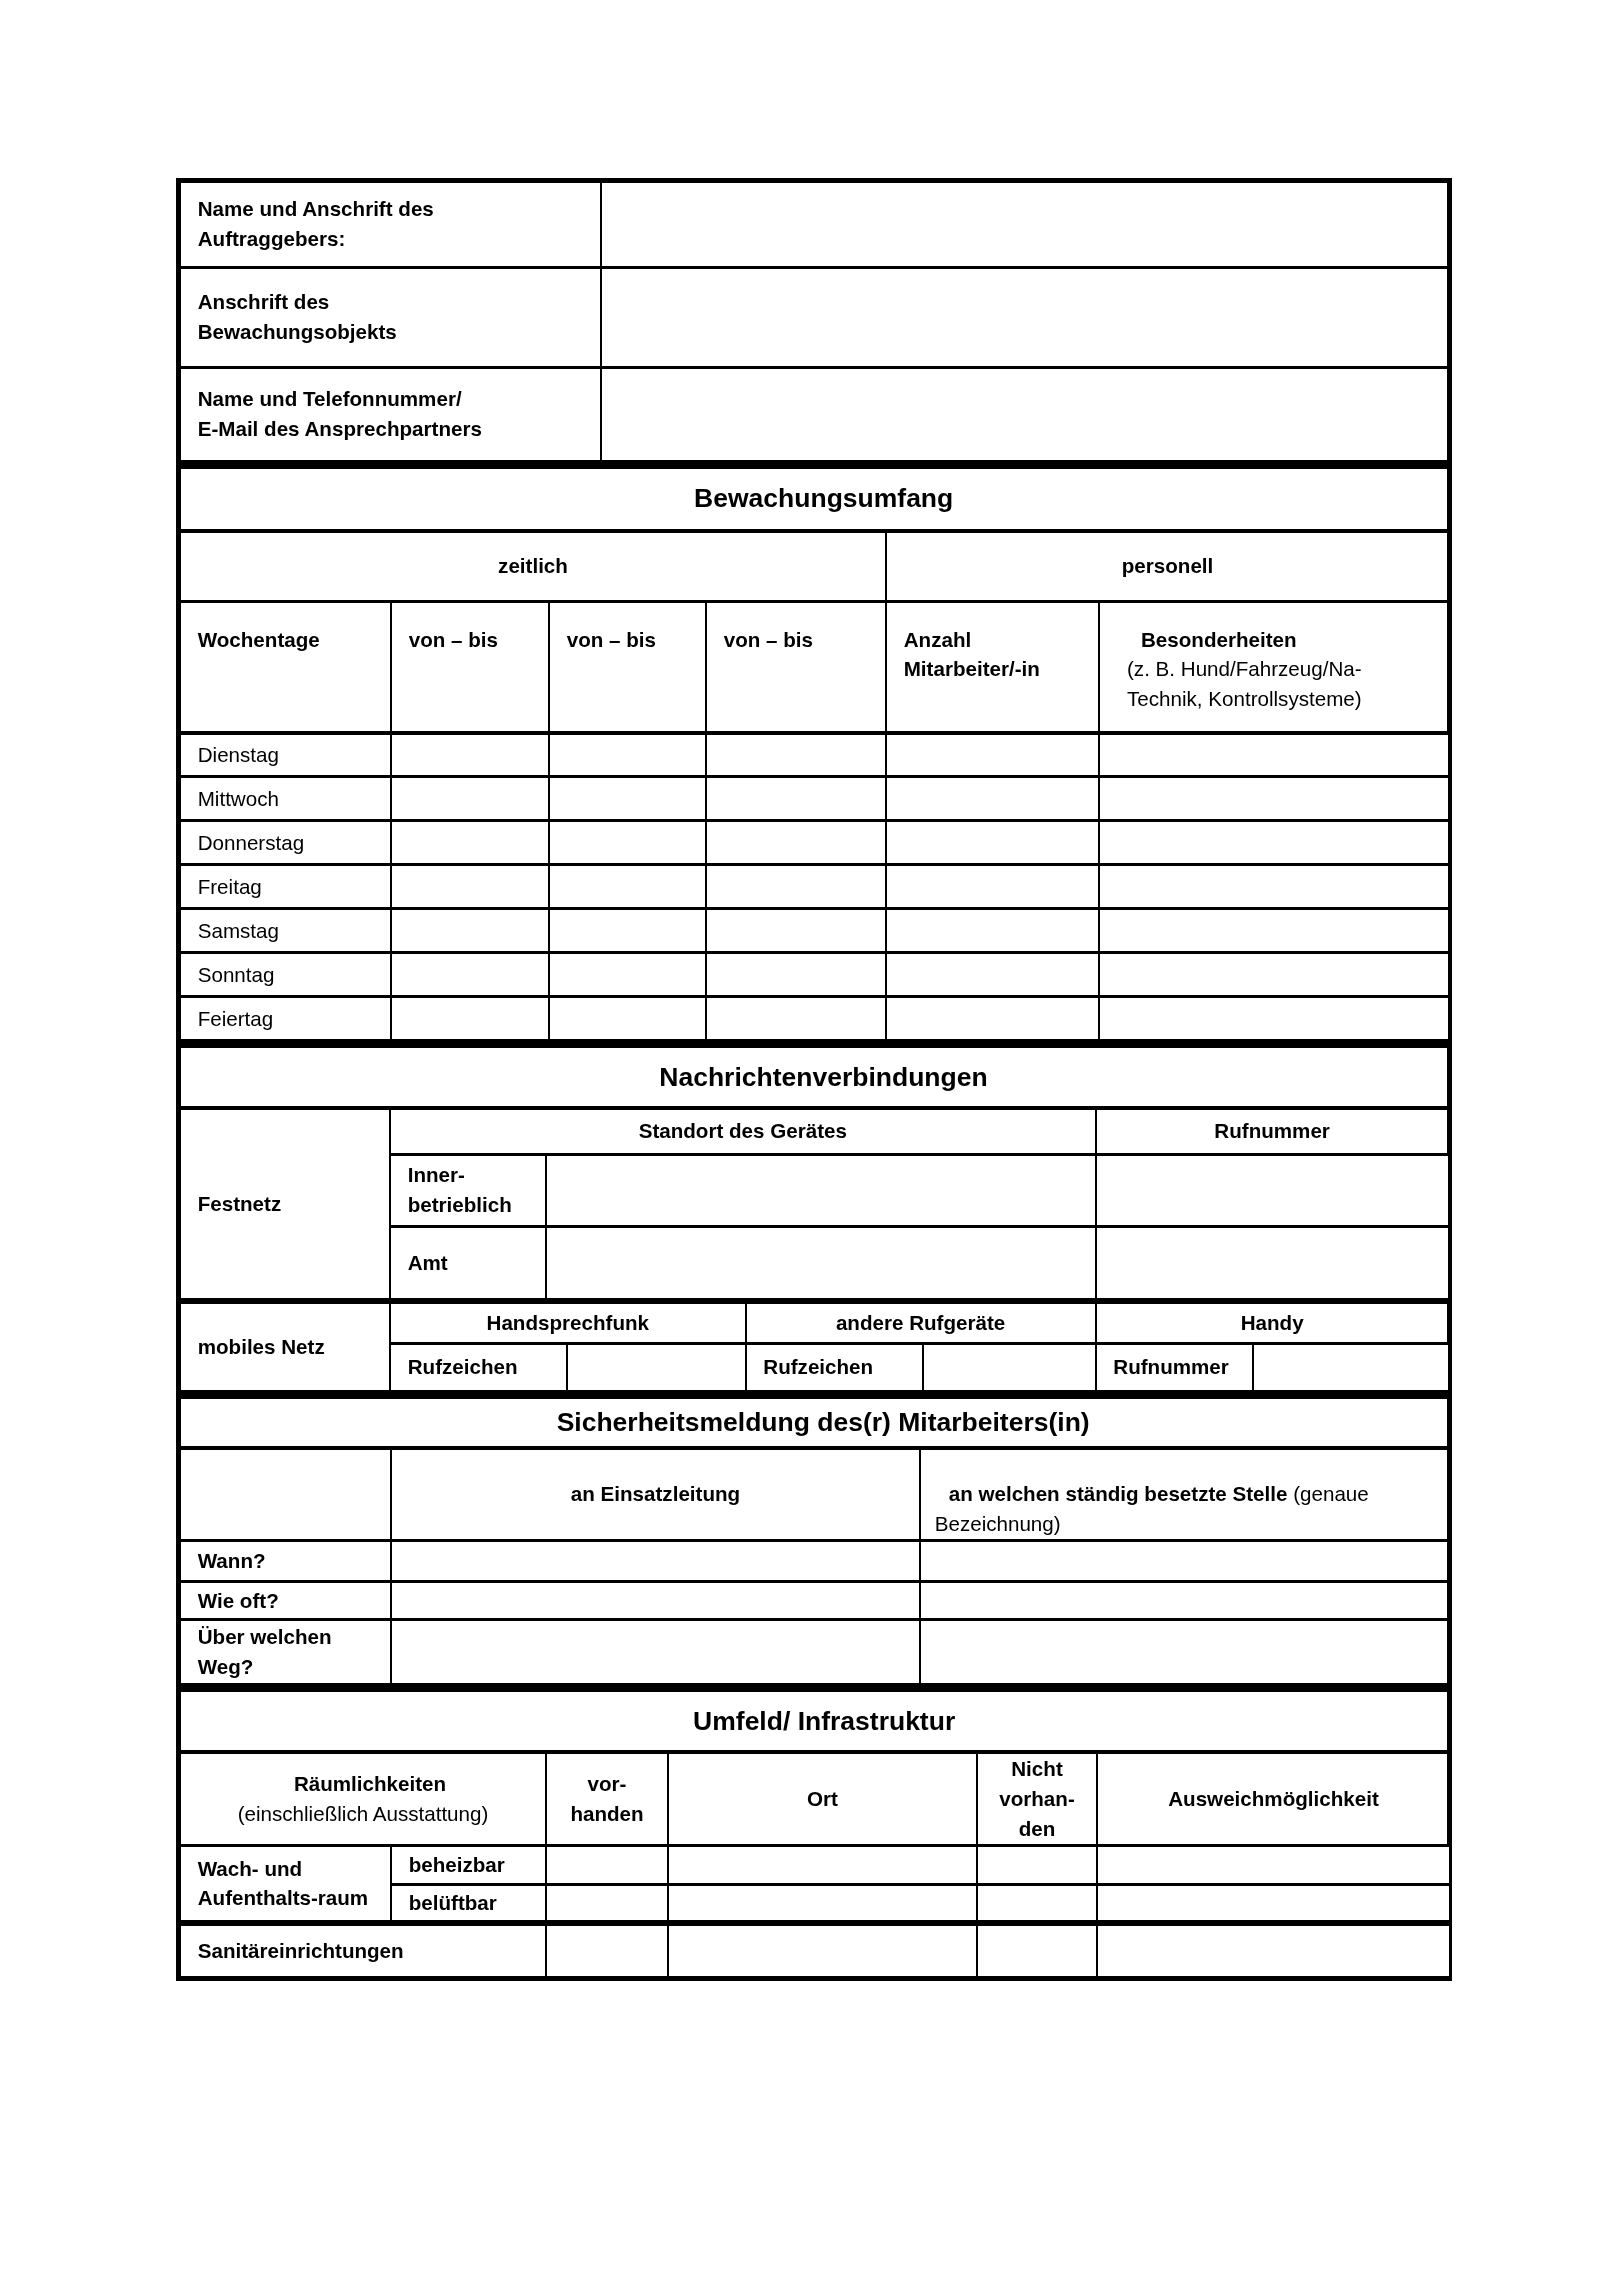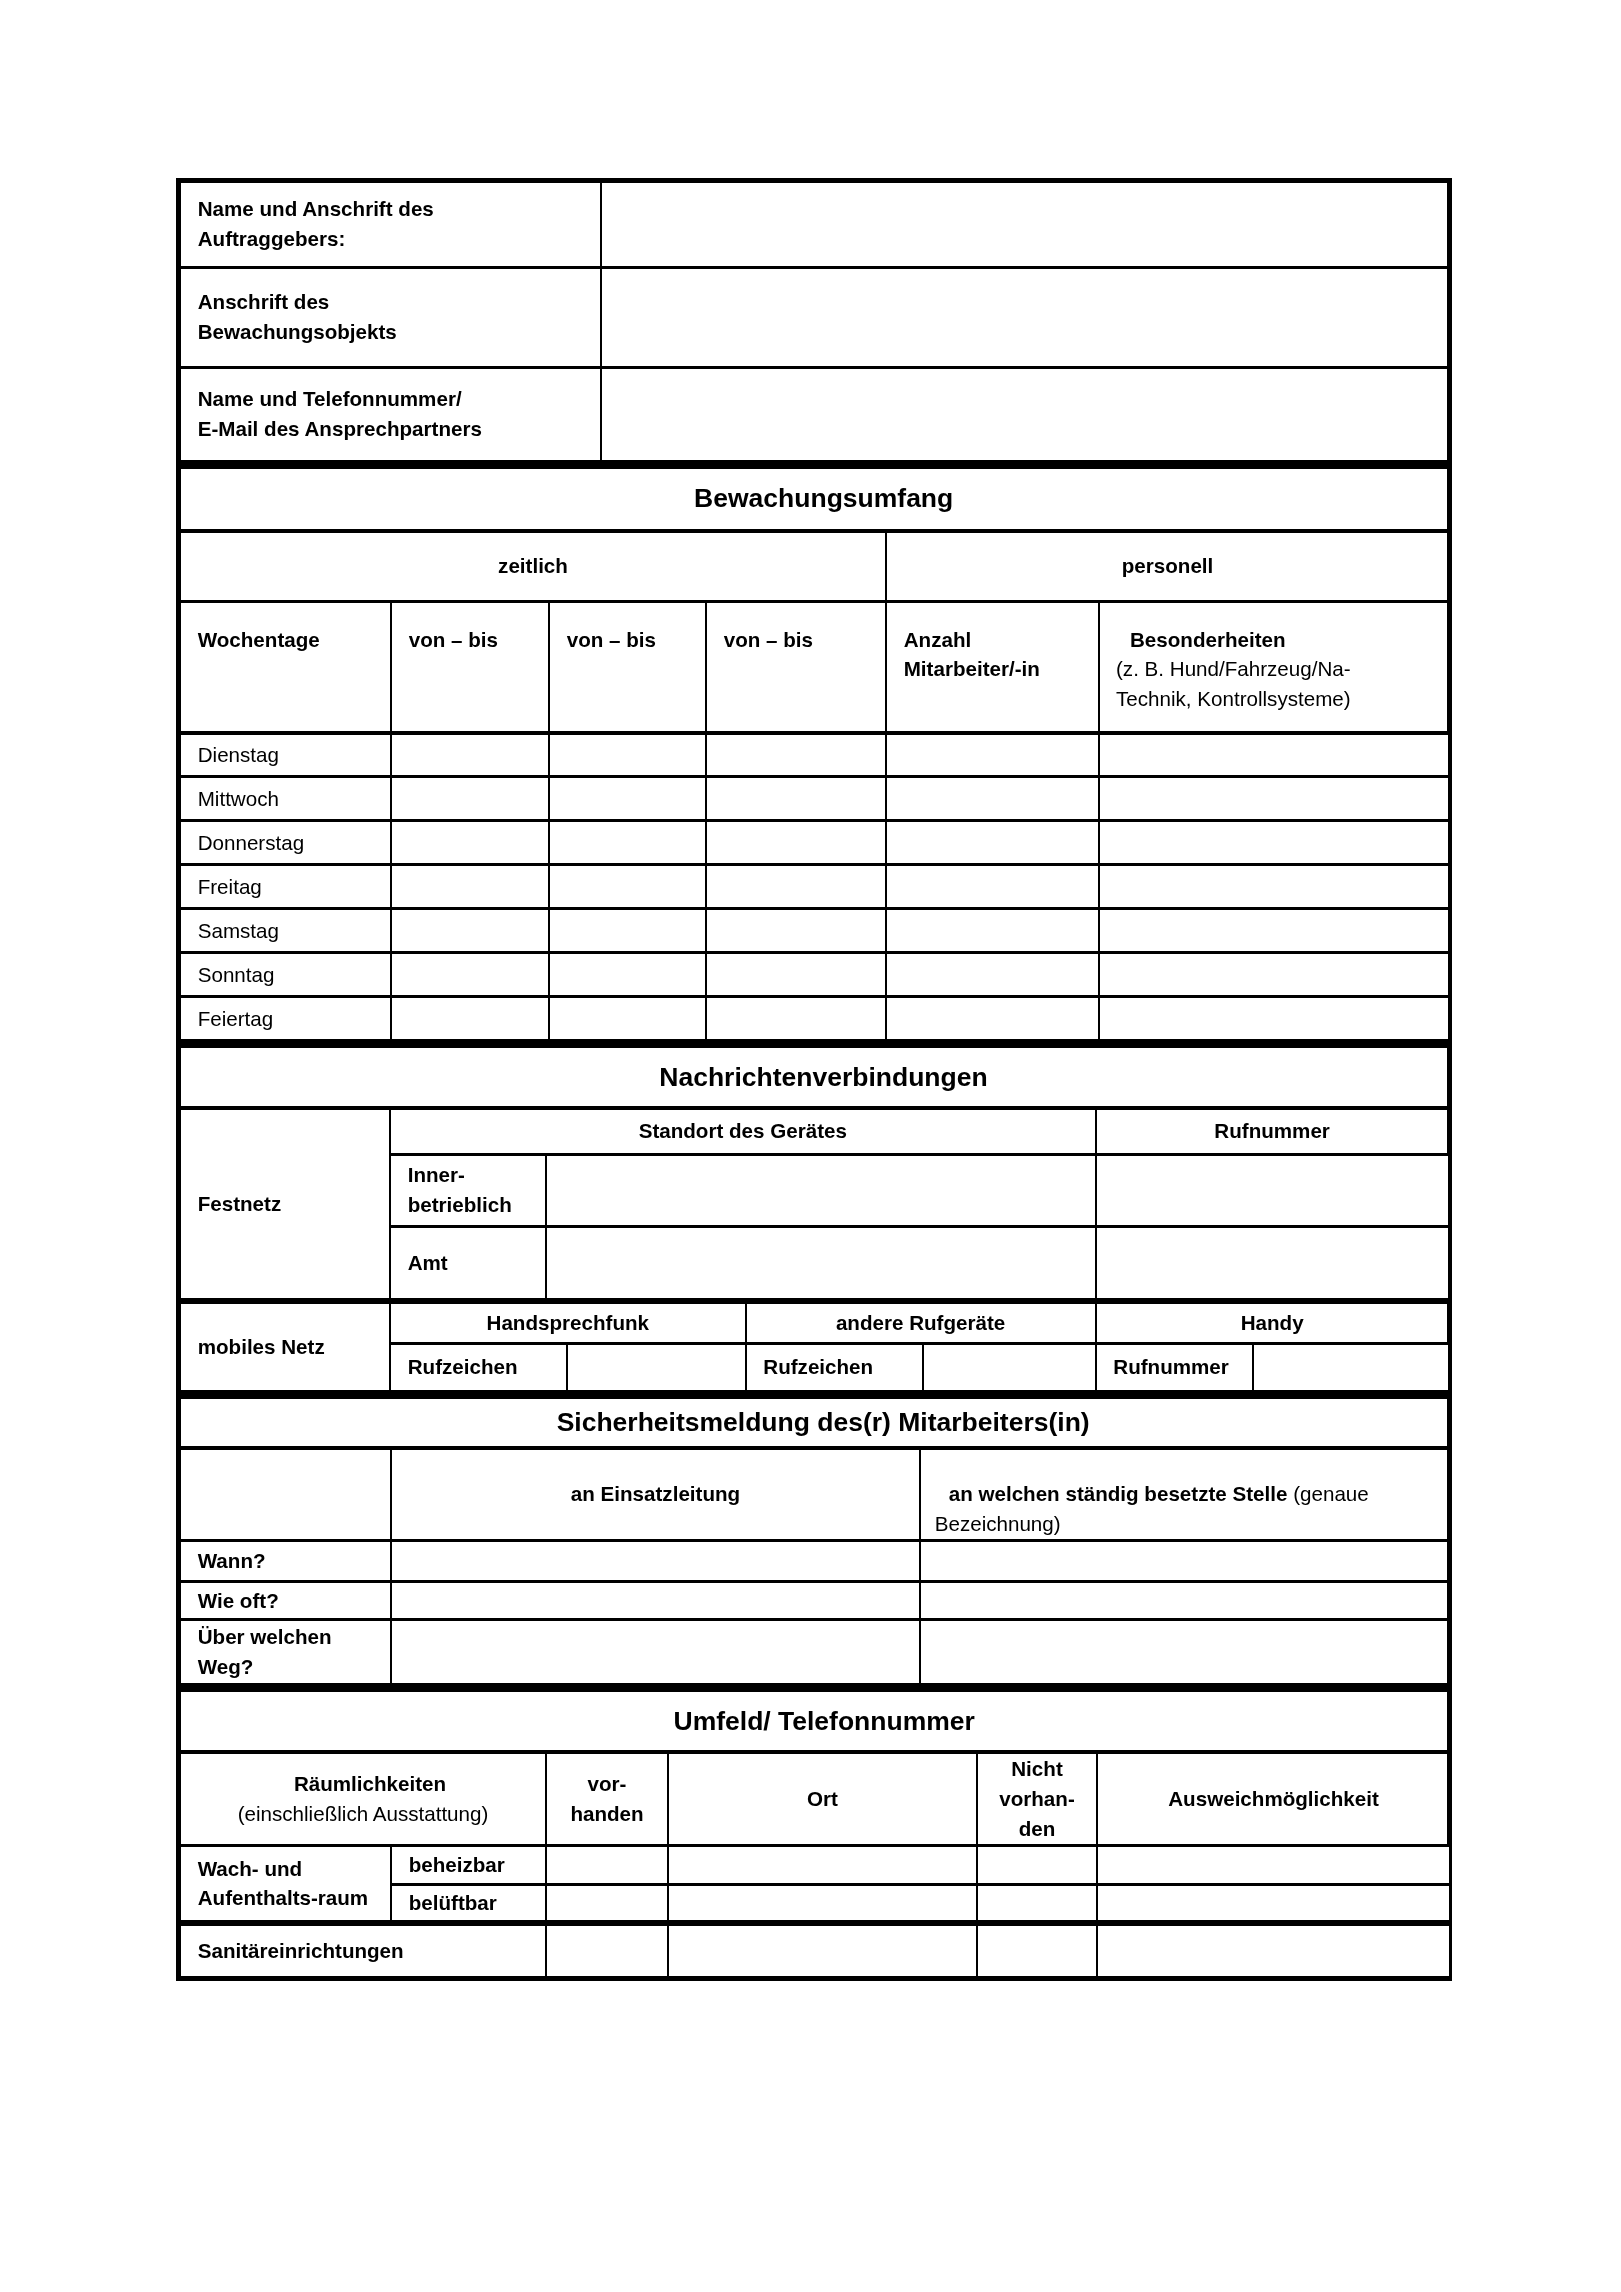--- a/index.html
+++ b/index.html
@@ -84,21 +84,21 @@
           <td colspan="4" class="el b c">zeitlich</td>
           <td colspan="2" class="b c">personell</td>
         </tr>
         <tr class="hdrb" style="height:131px">
           <td class="el lbl top">Wochentage</td>
           <td class="lbl top">von – bis</td>
           <td class="lbl top">von – bis</td>
           <td class="lbl top">von – bis</td>
           <td class="lbl top pre">Anzahl
 Mitarbeiter/-in</td>
-          <td class="top" style="padding-left:16px">
+          <td class="top" style="padding-left:27px">
             <span class="blk b">Besonderheiten</span>
             <span class="blk note pre">(z. B. Hund/Fahrzeug/Na-
 Technik, Kontrollsysteme)</span>
           </td>
         </tr>
         <tr style="height:44px">
           <td class="el day">Dienstag</td>
           <td class="fill"></td>
           <td class="fill"></td>
           <td class="fill"></td>
@@ -245,21 +245,21 @@
       <colgroup>
         <col style="width:210px">
           <col style="width:155px">
           <col style="width:122px">
         <col style="width:309px">
           <col style="width:120px">
           <col style="width:352px">
       </colgroup>
       <tbody>
         <tr class="title" style="height:63px">
-          <td colspan="6" class="el title-cell">Umfeld/ Telefonnummer</td>
+          <td colspan="6" class="el title-cell">Umfeld/ Infrastruktur</td>
         </tr>
         <tr style="height:93px">
           <td colspan="2" class="el c">
             <span class="blk b">Räumlichkeiten</span>
             <span class="blk note">(einschließlich Ausstattung)</span>
           </td>
           <td class="b c pre">vor-
 handen</td>
           <td class="b c">Ort</td>
           <td class="b c pre">Nicht

